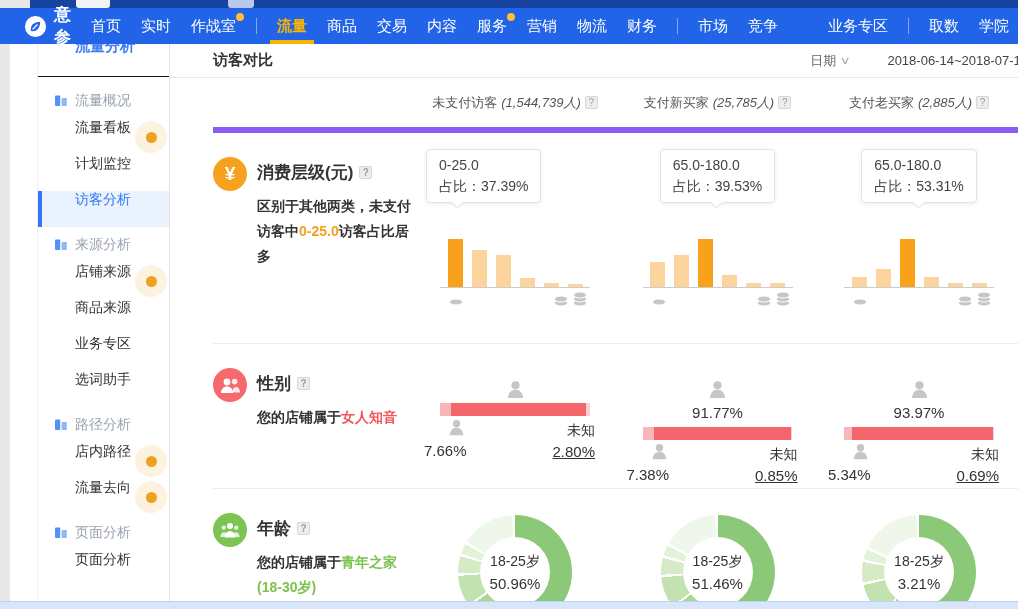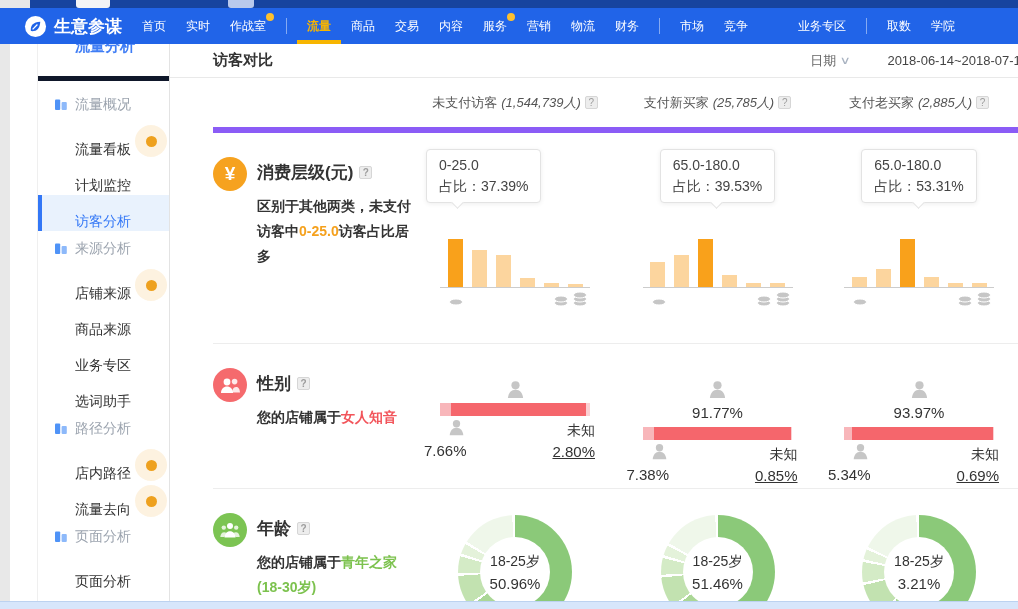--- a/index.html
+++ b/index.html
@@ -10,38 +10,38 @@
   .notch{position:absolute;top:0;height:8px;display:block;}
   .n0{left:0;width:30px;background:#e8e8e8;}
   .n1{left:76px;width:34px;background:#f3f4f6;border-radius:0 0 3px 3px;}
   .n2{left:228px;width:26px;background:#b9c9ec;border-radius:0 0 3px 3px;}
   
   .nav{position:absolute;top:8px;left:0;width:100%;height:36px;background:#2164e8;color:#fff;
        display:flex;align-items:center;box-sizing:border-box;padding-left:24px;}
   .brand{display:flex;align-items:center;gap:7px;font-size:17px;font-weight:bold;margin-right:10px;cursor:pointer;}
   .brand-icon{display:flex;align-items:center;}
   .nav-items{display:flex;align-items:center;height:100%;}
-  .nav-item{position:relative;margin:0 10px;font-size:12px;cursor:pointer;white-space:nowrap;line-height:36px;}
+  .nav-item{position:relative;margin:0 10px;font-size:15px;cursor:pointer;white-space:nowrap;line-height:36px;}
   .nav-item.active{color:#f7b500;font-weight:bold;}
   .nav-item.active::after{content:"";position:absolute;left:50%;transform:translateX(-50%);
        bottom:0;width:44px;height:4px;background:#f7b500;}
   .nav-dot{position:absolute;top:5px;right:-8px;width:8px;height:8px;border-radius:50%;background:#fdc02f;}
   .nav-sep{width:1px;height:16px;background:rgba(255,255,255,.45);margin:0 10px;}
   .nav-gap{width:30px;}
   
   .gutter{position:absolute;left:0;top:44px;bottom:8px;width:10px;background:#e8e8e8;}
   .rail{position:absolute;left:10px;top:44px;bottom:8px;width:27px;background:#fff;border-right:1px solid #efefef;}
   
   .sidebar{position:absolute;left:38px;top:44px;bottom:8px;width:131px;background:#fff;border-right:1px solid #e3e3e3;}
-  .side-top{height:24px;overflow:hidden;position:relative;border-bottom:5px solid #0f172a;padding-bottom:8px;}
+  .side-top{height:24px;overflow:hidden;position:relative;border-bottom:1px solid #0f172a;padding-bottom:8px;}
   .side-top span{position:absolute;top:-7px;left:37px;color:#3f7df5;font-size:15px;font-weight:bold;}
   .side-menu{padding-top:6px;}
   .side-section{height:36px;display:flex;align-items:center;gap:7px;padding-left:16px;
        color:#9ba3ae;font-size:14px;cursor:pointer;}
-  .side-item{height:36px;display:flex;align-items:flex-end;padding-left:37px;color:#333;
+  .side-item{height:36px;display:flex;align-items:flex-start;padding-left:37px;color:#333;
        font-size:14px;position:relative;cursor:pointer;}
   .side-item.active{background:#e9f2fd;color:#3377f6;}
   .side-item.active::before{content:"";position:absolute;left:0;top:0;bottom:0;width:4px;background:#3377f6;}
   .side-dot{position:absolute;right:2px;top:50%;transform:translateY(-50%);width:32px;height:32px;
        border-radius:50%;background:rgba(241,166,38,.14);display:flex;align-items:center;justify-content:center;}
   .side-dot i{width:11px;height:11px;border-radius:50%;background:#eea11f;}
   
   .main{position:absolute;left:170px;top:44px;right:0;bottom:8px;background:#fff;overflow:hidden;}
   .main-header{height:33px;border-bottom:1px solid #e9e9e9;display:flex;align-items:center;
        padding-left:43px;font-size:13px;color:#666;overflow:hidden;}

